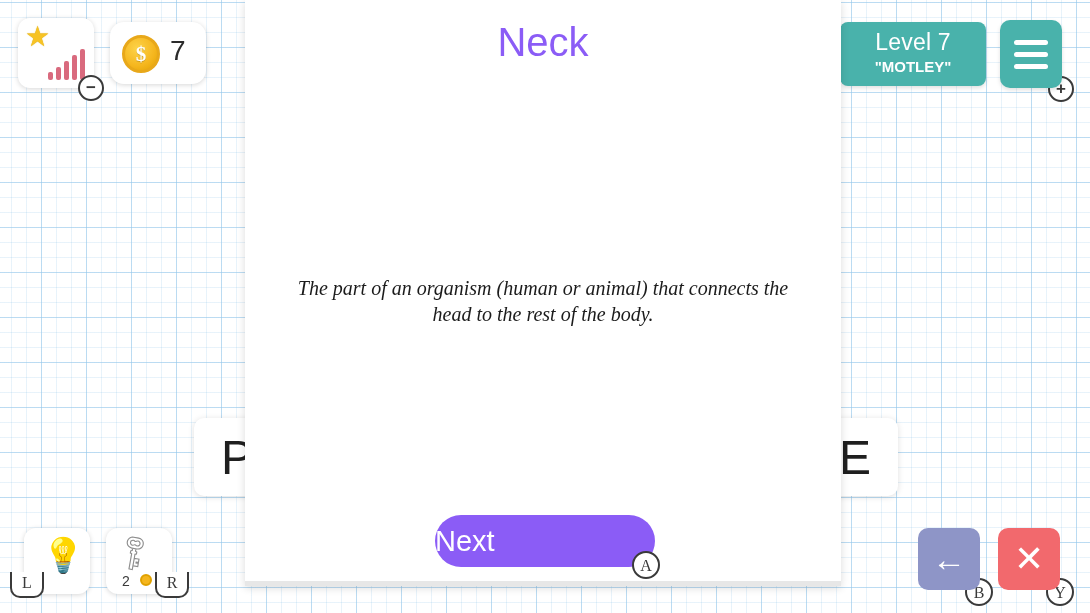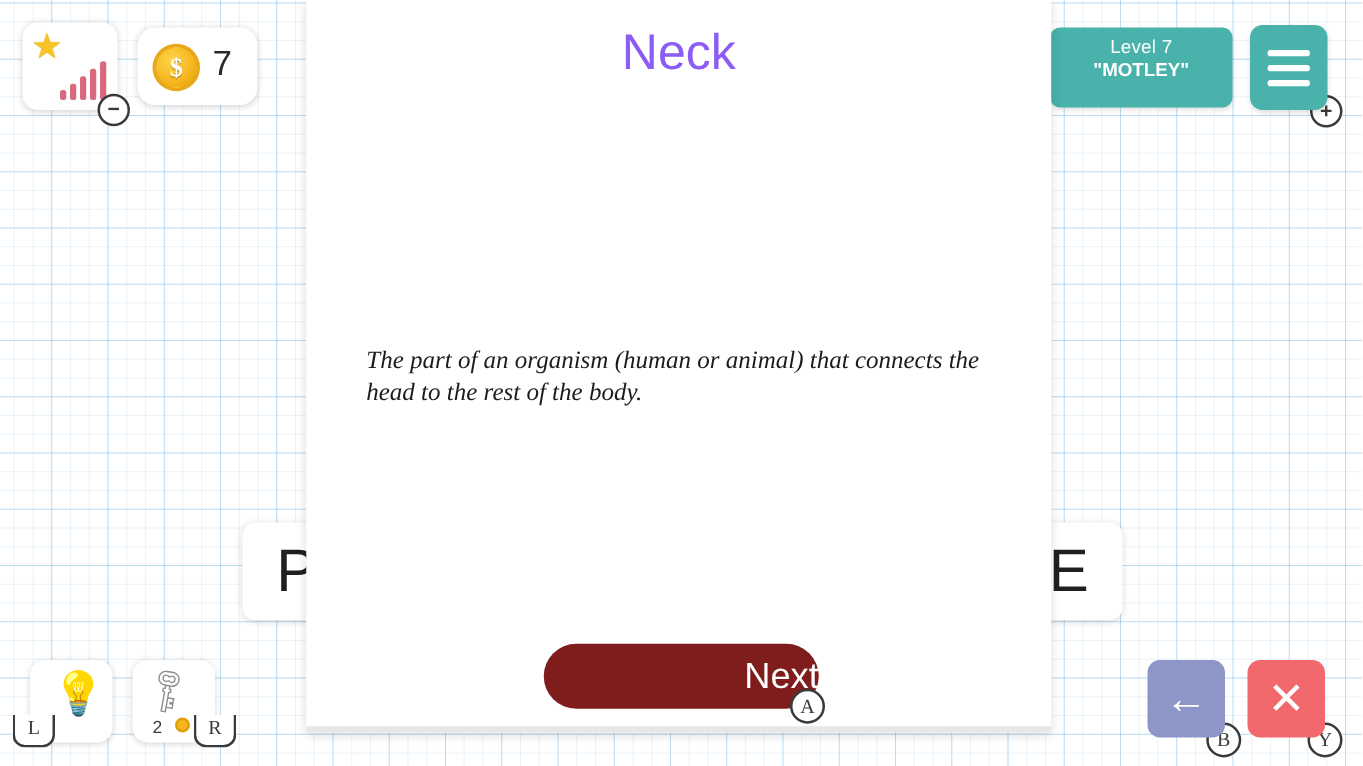--- a/index.html
+++ b/index.html
@@ -72,21 +72,21 @@
   #minus-btn { left: 78px; top: 75px; }
   #plus-btn  { left: 1048px; top: 76px; }
 
   
   #level-badge {
     position: absolute; left: 840px; top: 22px; width: 146px; height: 64px;
     background: #49b2ab; border-radius: 8px;
     box-shadow: 0 2px 4px rgba(0,0,0,0.12);
     color: #ffffff; text-align: center;
   }
-  #level-title { font-size: 15px; margin-top: 7px; letter-spacing: .2px; }
+  #level-title { font-size: 23px; margin-top: 7px; letter-spacing: .2px; }
   #level-word  { font-size: 15px; font-weight: bold; margin-top: 2px; }
 
   
   #menu-btn {
     position: absolute; left: 1000px; top: 20px; width: 62px; height: 68px;
     background: #49b2ab; border-radius: 10px;
     box-shadow: 0 2px 4px rgba(0,0,0,0.12);
     display: flex; flex-direction: column; justify-content: center; align-items: center; gap: 7px;
   }
   #menu-btn span { display: block; width: 34px; height: 5px; background: #fff; border-radius: 3px; }
@@ -109,28 +109,28 @@
     background: #ffffff;
     box-shadow: 0 2px 8px rgba(0,0,0,0.14);
   }
   #card-title {
     position: absolute; left: 0; right: 0; top: 20px;
     text-align: center; font-size: 40px; color: #8b5cf6;
     font-family: "Liberation Sans", sans-serif; font-weight: 400;
   }
   #definition {
     position: absolute; left: 48px; right: 48px; top: 275px;
-    font-size: 20px; line-height: 26px;
+    text-align: center; font-size: 20px; line-height: 26px;
     color: #1b1b1b; font-style: italic;
     font-family: "Liberation Serif", serif;
   }
   #next-btn {
     position: absolute; left: 190px; top: 515px; width: 220px; height: 52px;
-    background: #7f1d1d; border-radius: 26px;
-    color: #ffffff; font-size: 29px; text-align: right; line-height: 52px;
+    background: #8b5cf6; border-radius: 26px;
+    color: #ffffff; font-size: 29px; text-align: left; line-height: 52px;
   }
   #card-bottom-line {
     position: absolute; left: 0; right: 0; bottom: 0; height: 5px; background: #e7e7e7;
   }
 
   
   .btn-circle {
     position: absolute; width: 28px; height: 28px; border-radius: 50%;
     border: 2px solid #3a3a3a; background: #ffffff;
     color: #3a3a3a; font-size: 16px; text-align: center; line-height: 25px;

